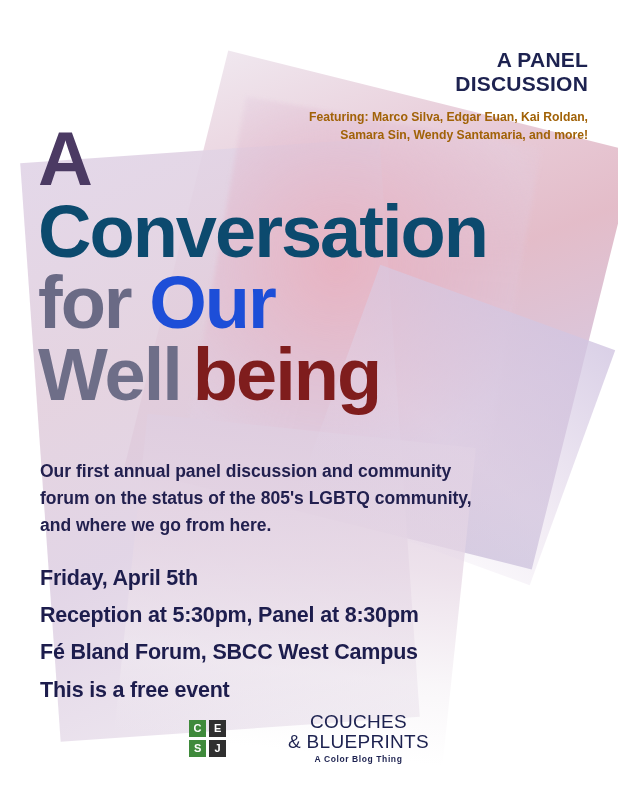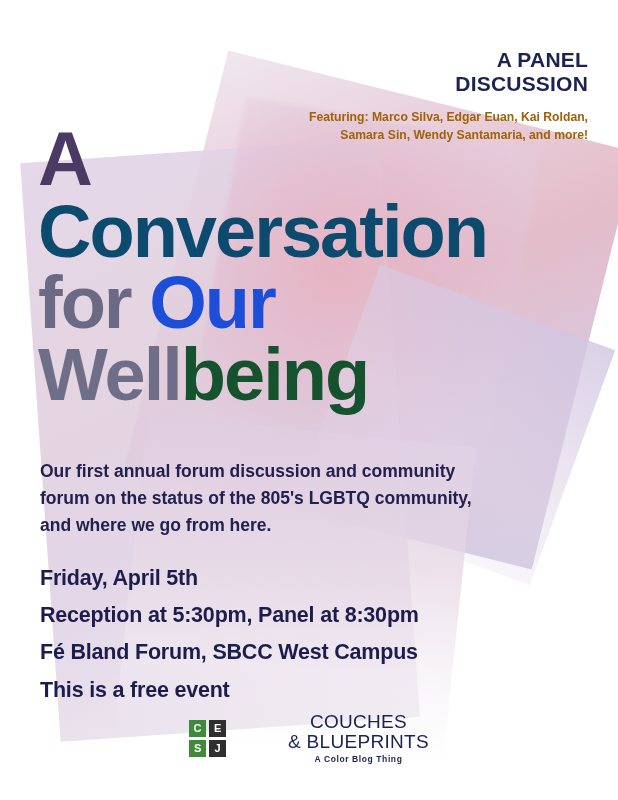--- a/index.html
+++ b/index.html
@@ -108,21 +108,21 @@
     font-size: 74px;
     font-weight: bold;
     letter-spacing: -2px;
     white-space: nowrap;
   }
   .l1 { color: #4b3a63; }
   .l2 { color: #0c4a6e; }
   .l3 { color: #6a6a85; }
   .l3 .dark { color: #1d4ed8; }
   .l4 { color: #6e6e88; }
-  .l4 .dark { color: #14532d; }
+  .l4 .dark { color: #7f1d1d; margin-left: 12px; }
   .headline .line.l1 { font-size: 76px; }
 
   
   .lede {
     position: absolute;
     left: 40px;
     top: 458px;
     width: 480px;
     font-size: 17.5px;
     font-weight: bold;
@@ -220,21 +220,21 @@
   </div>
 
   <div class="headline">
     <div class="line l1">A</div>
     <div class="line l2">Conversation</div>
     <div class="line l3"><span>for </span><span class="dark">Our</span></div>
     <div class="line l4"><span>Well</span><span class="dark">being</span></div>
   </div>
 
   <div class="lede">
-    <div>Our first annual forum discussion and community</div>
+    <div>Our first annual panel discussion and community</div>
     <div>forum on the status of the 805's LGBTQ community,</div>
     <div>and where we go from here.</div>
   </div>
 
   <div class="details">
     <div class="row">Friday, April 5th</div>
     <div class="row">Reception at 5:30pm, Panel at 8:30pm</div>
     <div class="row">Fé Bland Forum, SBCC West Campus</div>
     <div class="row">This is a free event</div>
   </div>

